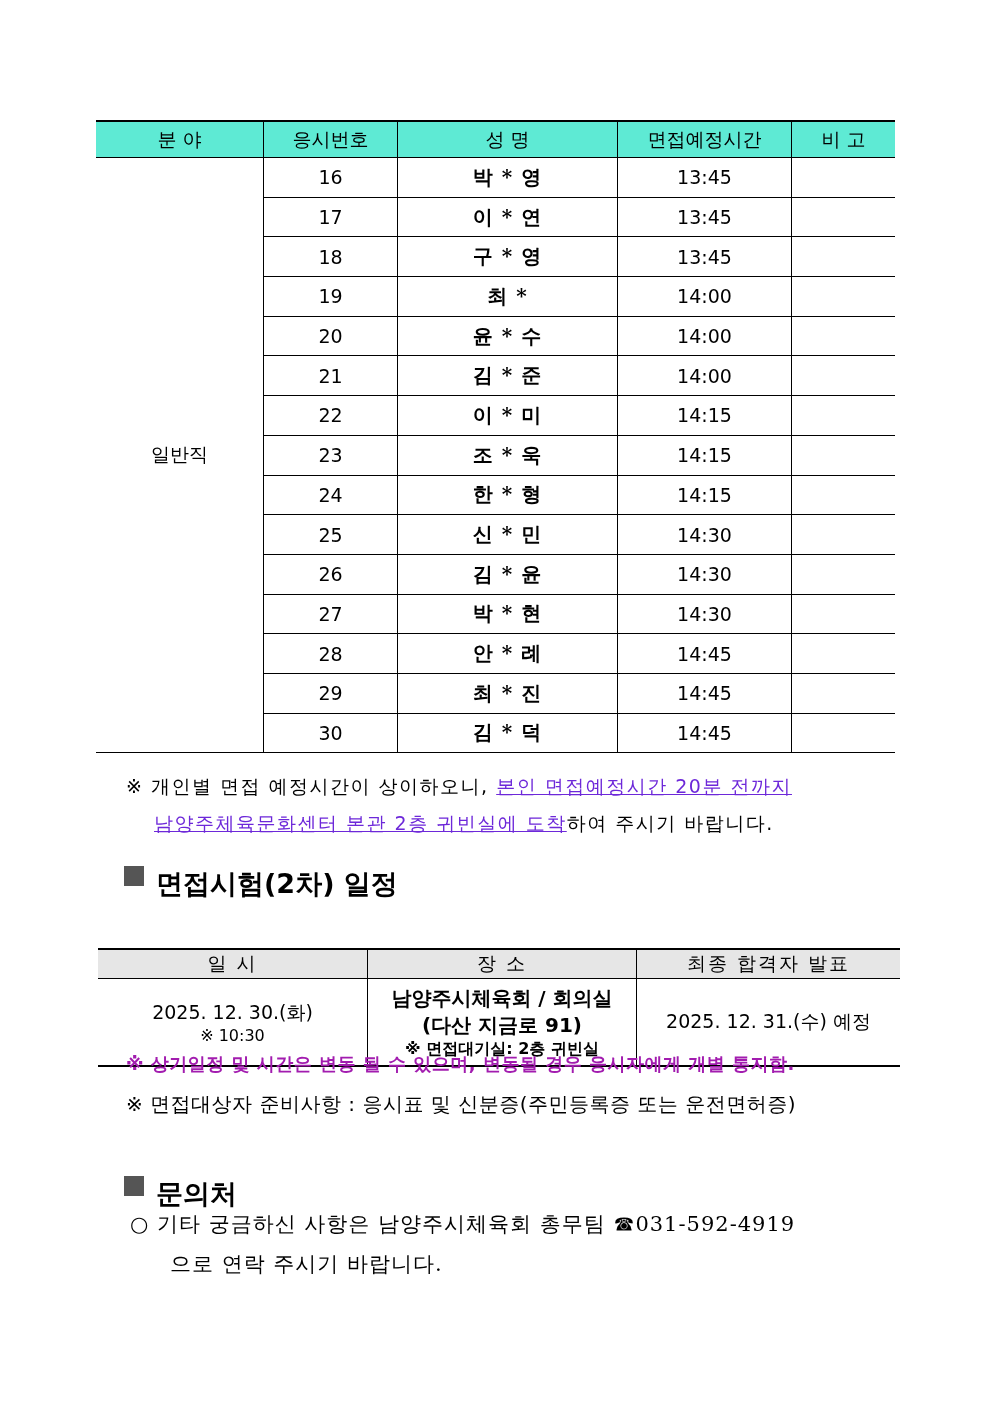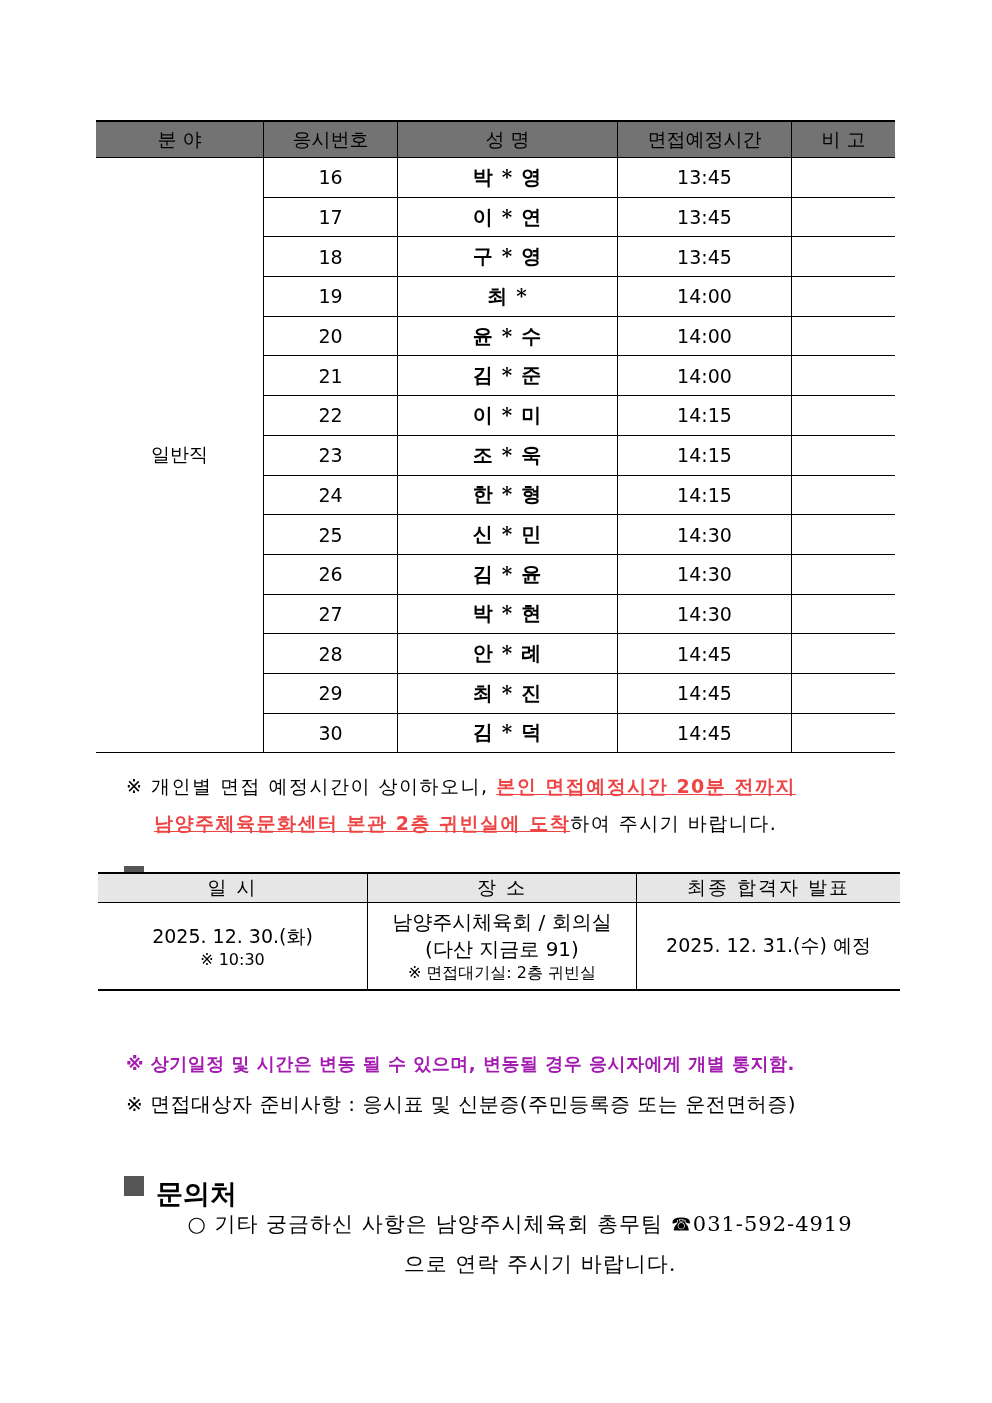--- a/index.html
+++ b/index.html
@@ -1,35 +1,35 @@
 <!DOCTYPE html>
 <html><head>
 <meta charset="utf-8">
 <style>
   html, body { margin:0; padding:0; background:#fff; }
   body { width:992px; height:1403px; position:relative; font-family:"DejaVu Sans", sans-serif; color:#000; overflow:hidden; }
   .t1 { position:absolute; left:96px; top:120px; width:799px; border-collapse:collapse; font-size:19px; }
-  .t1 th { background:#737373; font-weight:normal; height:33px; border-top:2px solid #000; border-bottom:1px solid #000; border-left:1px solid #000; }
+  .t1 th { background:#5eead4; font-weight:normal; height:33px; border-top:2px solid #000; border-bottom:1px solid #000; border-left:1px solid #000; }
   .t1 th:first-child { border-left:none; }
   .t1 td { height:38.7px; border-bottom:1px solid #000; border-left:1px solid #000; text-align:center; padding:0; }
   .t1 td.field { border-left:none; }
   .t1 td.name { font-family:"DejaVu Serif", serif; font-weight:bold; font-size:20px; letter-spacing:1px; }
   .note1 { position:absolute; left:126px; top:768px; width:775px; font-size:19px; line-height:37px; letter-spacing:1.5px; }
-  .note1 .hl { color:#ef4444; text-decoration:underline;font-weight:bold; }
+  .note1 .hl { color:#6d28d9; text-decoration:underline; }
   .h2 { position:absolute; left:124px; font-size:27px; font-weight:bold; display:flex; gap:12px; }
   .sq { width:20px; height:20px; background:#555; display:inline-block; }
-  .t2 { position:absolute; left:98px; top:872px; width:802px; border-collapse:collapse; font-size:19px; }
+  .t2 { position:absolute; left:98px; top:948px; width:802px; border-collapse:collapse; font-size:19px; }
   .t2 th { background:#e6e6e6; font-weight:normal; height:26px; border-top:2px solid #000; border-bottom:1px solid #000; border-left:1px solid #000; letter-spacing:2px;}
   .t2 th:first-child { border-left:none; }
   .t2 td { border-bottom:2px solid #000; border-left:1px solid #000; text-align:center; font-weight:normal; height:84px; }
   .t2 td:first-child { border-left:none; }
   .small { font-size:16px; }
   .red { position:absolute; left:126px; top:1052px; font-size:18px; font-weight:bold; color:#a21caf; letter-spacing:0.5px; }
   .prep { position:absolute; left:126px; top:1091px; font-size:20px; letter-spacing:0.5px; }
-  .contact { position:absolute; left:130px; top:1204px; width:780px; font-family:"DejaVu Serif", serif; font-size:21px; line-height:40px; letter-spacing:1px;text-align:center; }
+  .contact { position:absolute; left:130px; top:1204px; width:780px; font-family:"DejaVu Serif", serif; font-size:21px; line-height:40px; letter-spacing:1px; }
   .contact .l2 { padding-left:40px; }
 </style>
 </head>
 <body>
 
 <table class="t1">
   <thead>
     <tr>
       <th style="width:165px">분  야</th>
       <th style="width:131px">응시번호</th>
@@ -148,21 +148,21 @@
       <tr>
     <th style="width:267px">일  시</th>
     <th style="width:266px">장  소</th>
     <th>최종 합격자 발표</th>
   </tr>
   <tr>
     <td>
       <div>2025. 12. 30.(화)</div>
       <div class="small">※ 10:30</div>
     </td>
-    <td style="font-weight:normal">
+    <td style="font-weight:bold">
       <div style="font-size:20px">남양주시체육회 / 회의실</div>
       <div style="font-size:20px">(다산 지금로 91)</div>
       <div class="small">※ 면접대기실: 2층 귀빈실</div>
     </td>
     <td>2025. 12. 31.(수) 예정</td>
   </tr>
 </tbody>
   </table>
 
 <div class="red">※  상기일정 및 시간은 변동 될 수 있으며, 변동될 경우 응시자에게 개별 통지함.</div>

